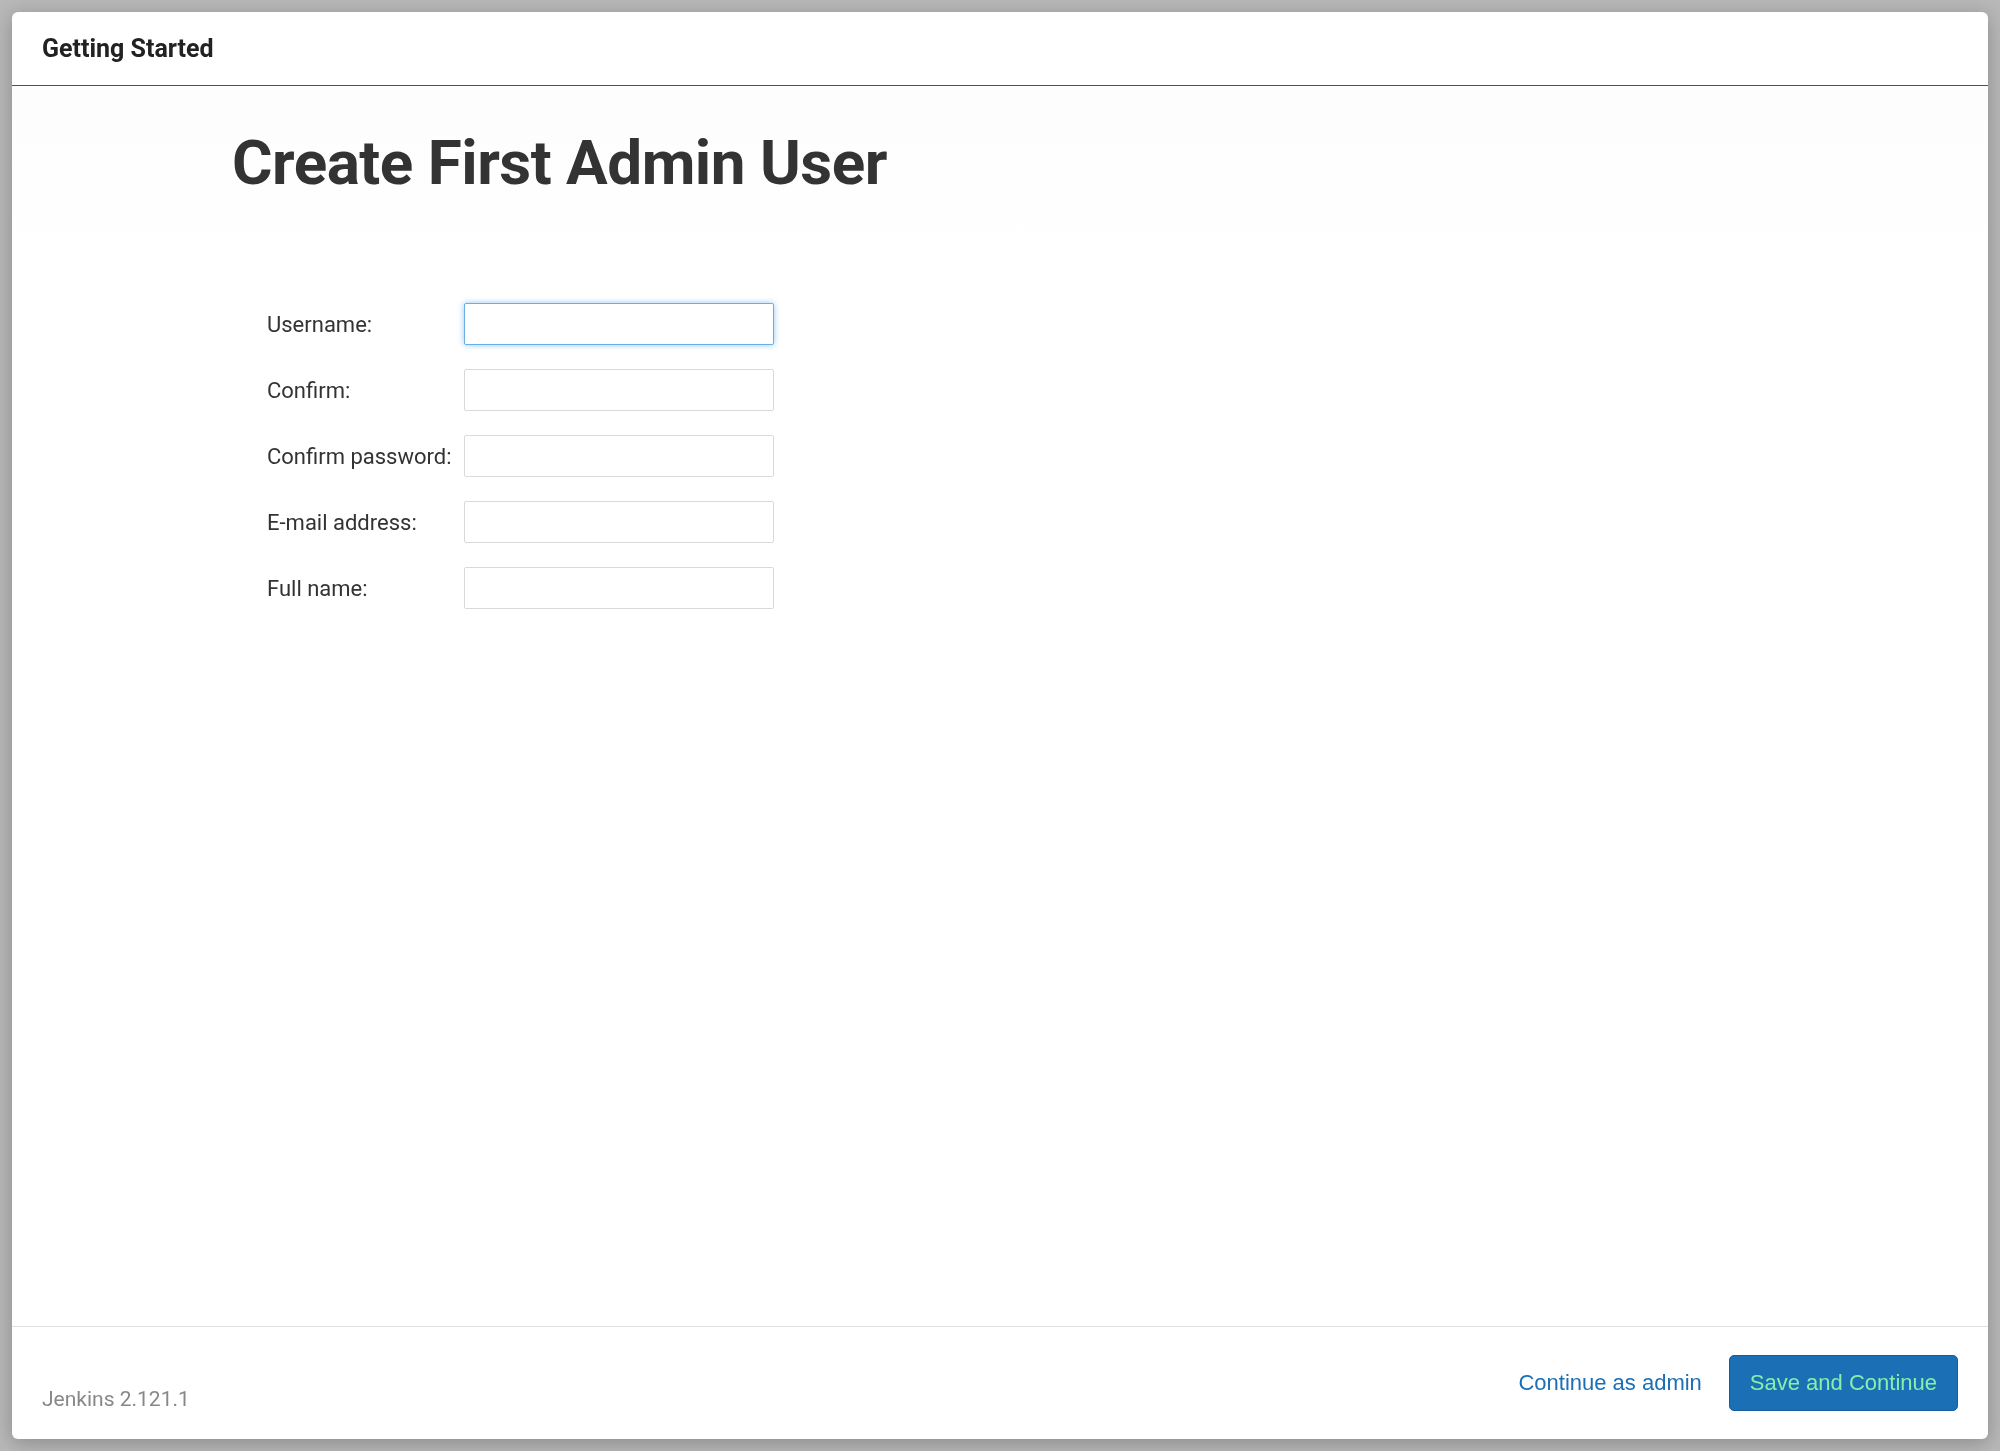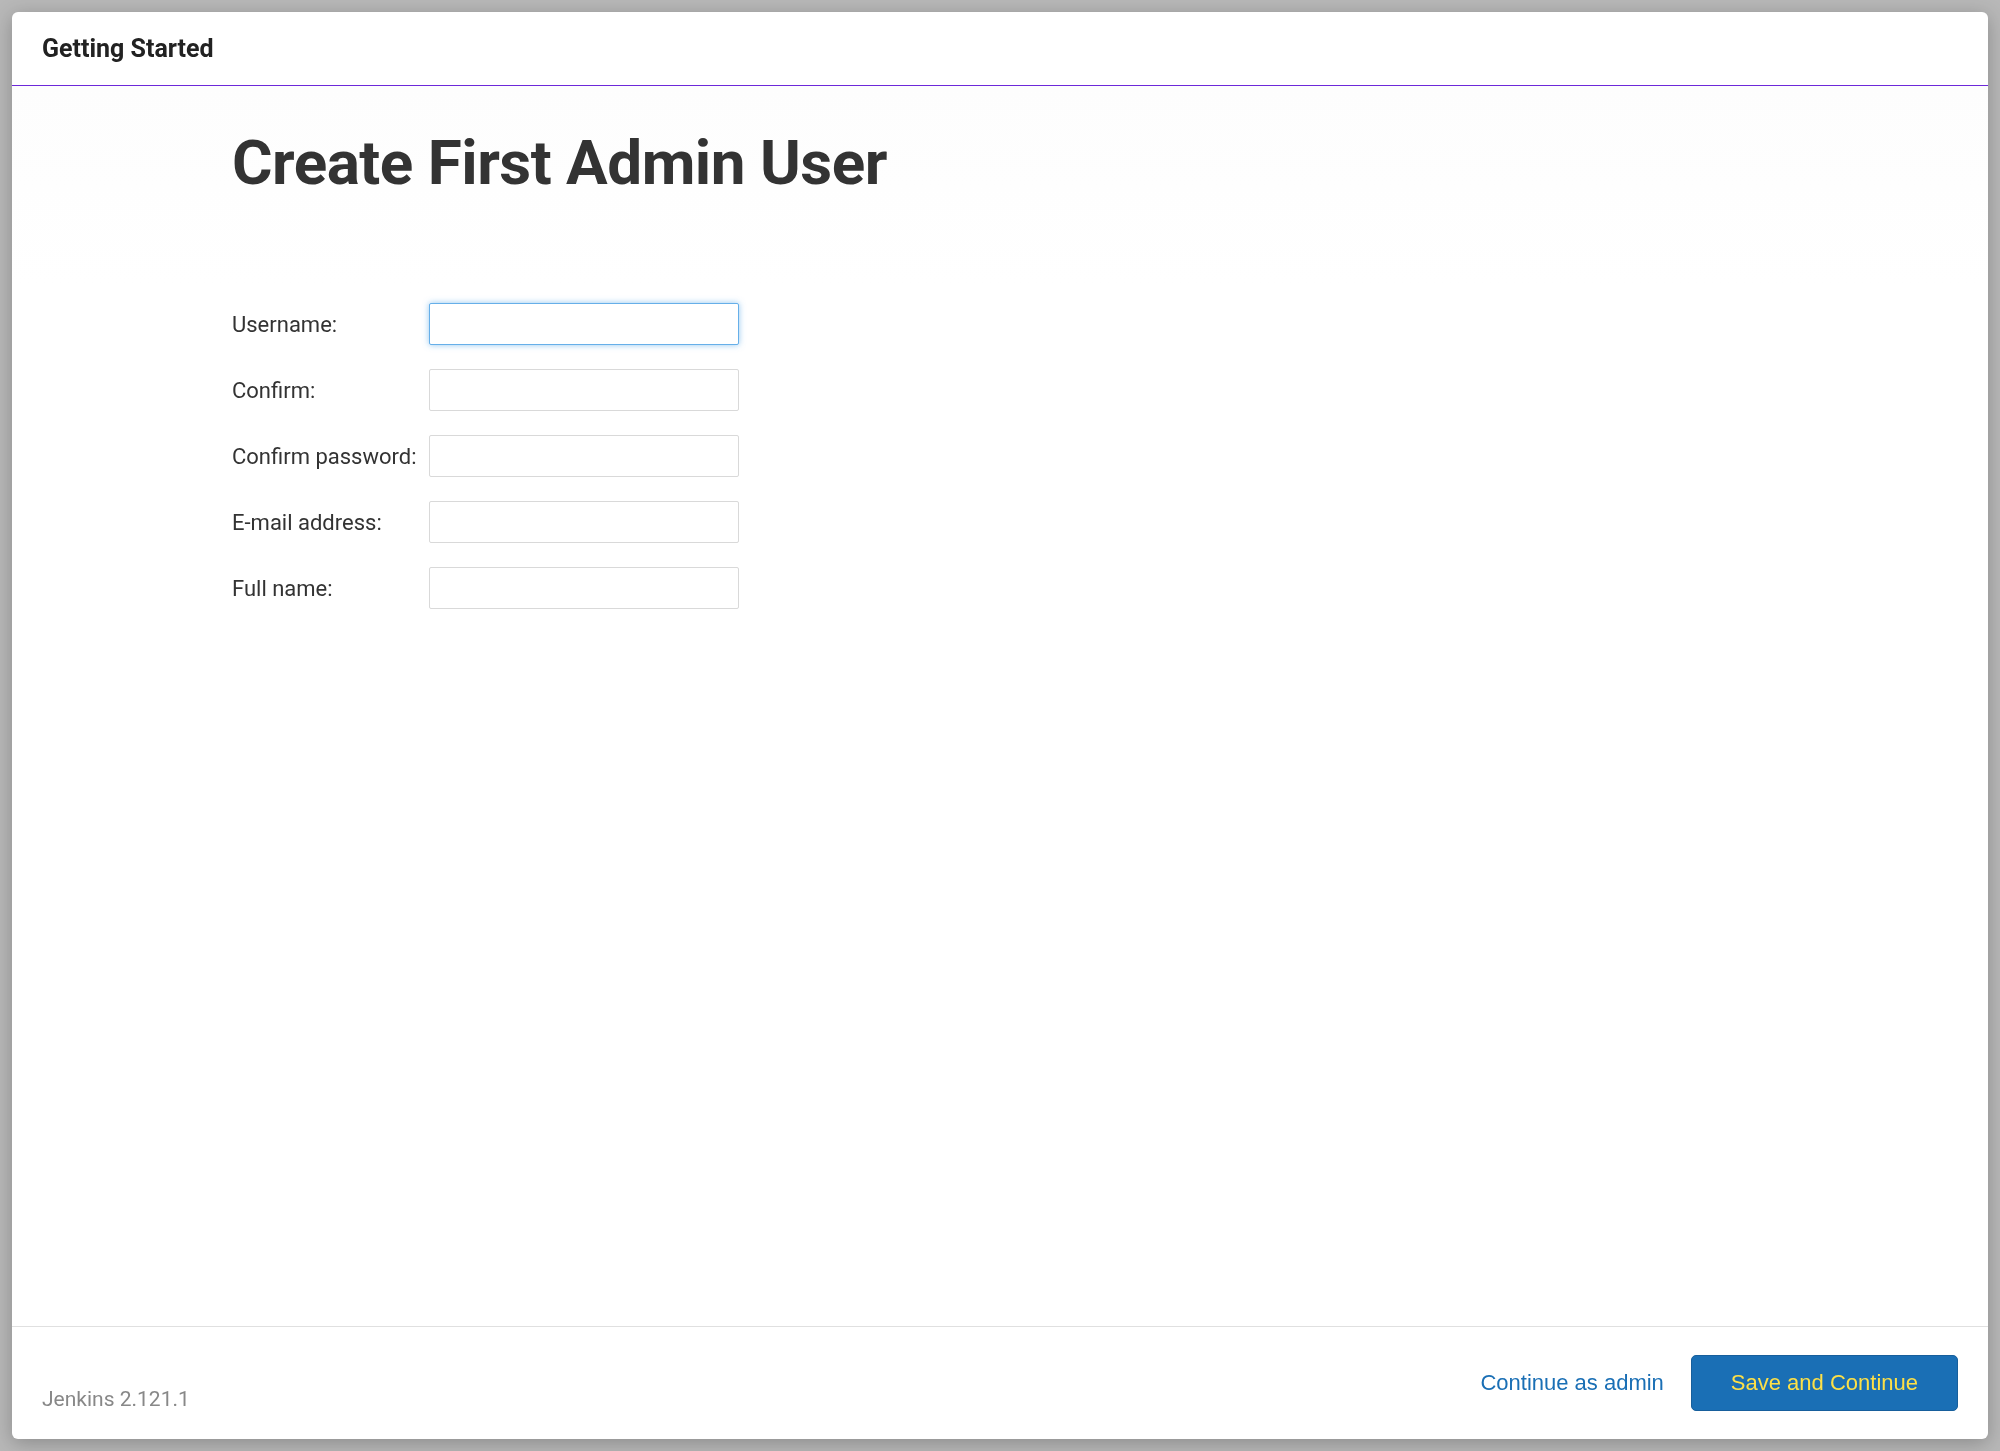--- a/index.html
+++ b/index.html
@@ -49,20 +49,21 @@
       font-size: 62px;
       font-weight: 700;
       color: #333333;
       margin-bottom: 80px;
       letter-spacing: -0.5px;
     }
     
     .form-table {
       border-collapse: separate;
       border-spacing: 0 24px;
+      margin-left: 35px;
     }
     
     .form-table td {
       vertical-align: middle;
     }
     
     .form-label {
       font-size: 22px;
       color: #333;
       padding-right: 12px;
@@ -108,25 +109,25 @@
       font-size: 22px;
       color: #1a6fb5;
       background: none;
       border: none;
       cursor: pointer;
       padding: 0;
     }
     
     .primary-button {
       font-size: 22px;
-      color: #fde047;
+      color: #86efac;
       background: #1a6fb5;
       border: 1px solid #175f9c;
       border-radius: 5px;
-      padding: 14px 39px;
+      padding: 14px 20px;
       cursor: pointer;
     }
   </style>
 </head>
 <body>
 
 <div class="modal">
 
   <div class="header">
     <div class="header-title">Getting Started</div>

